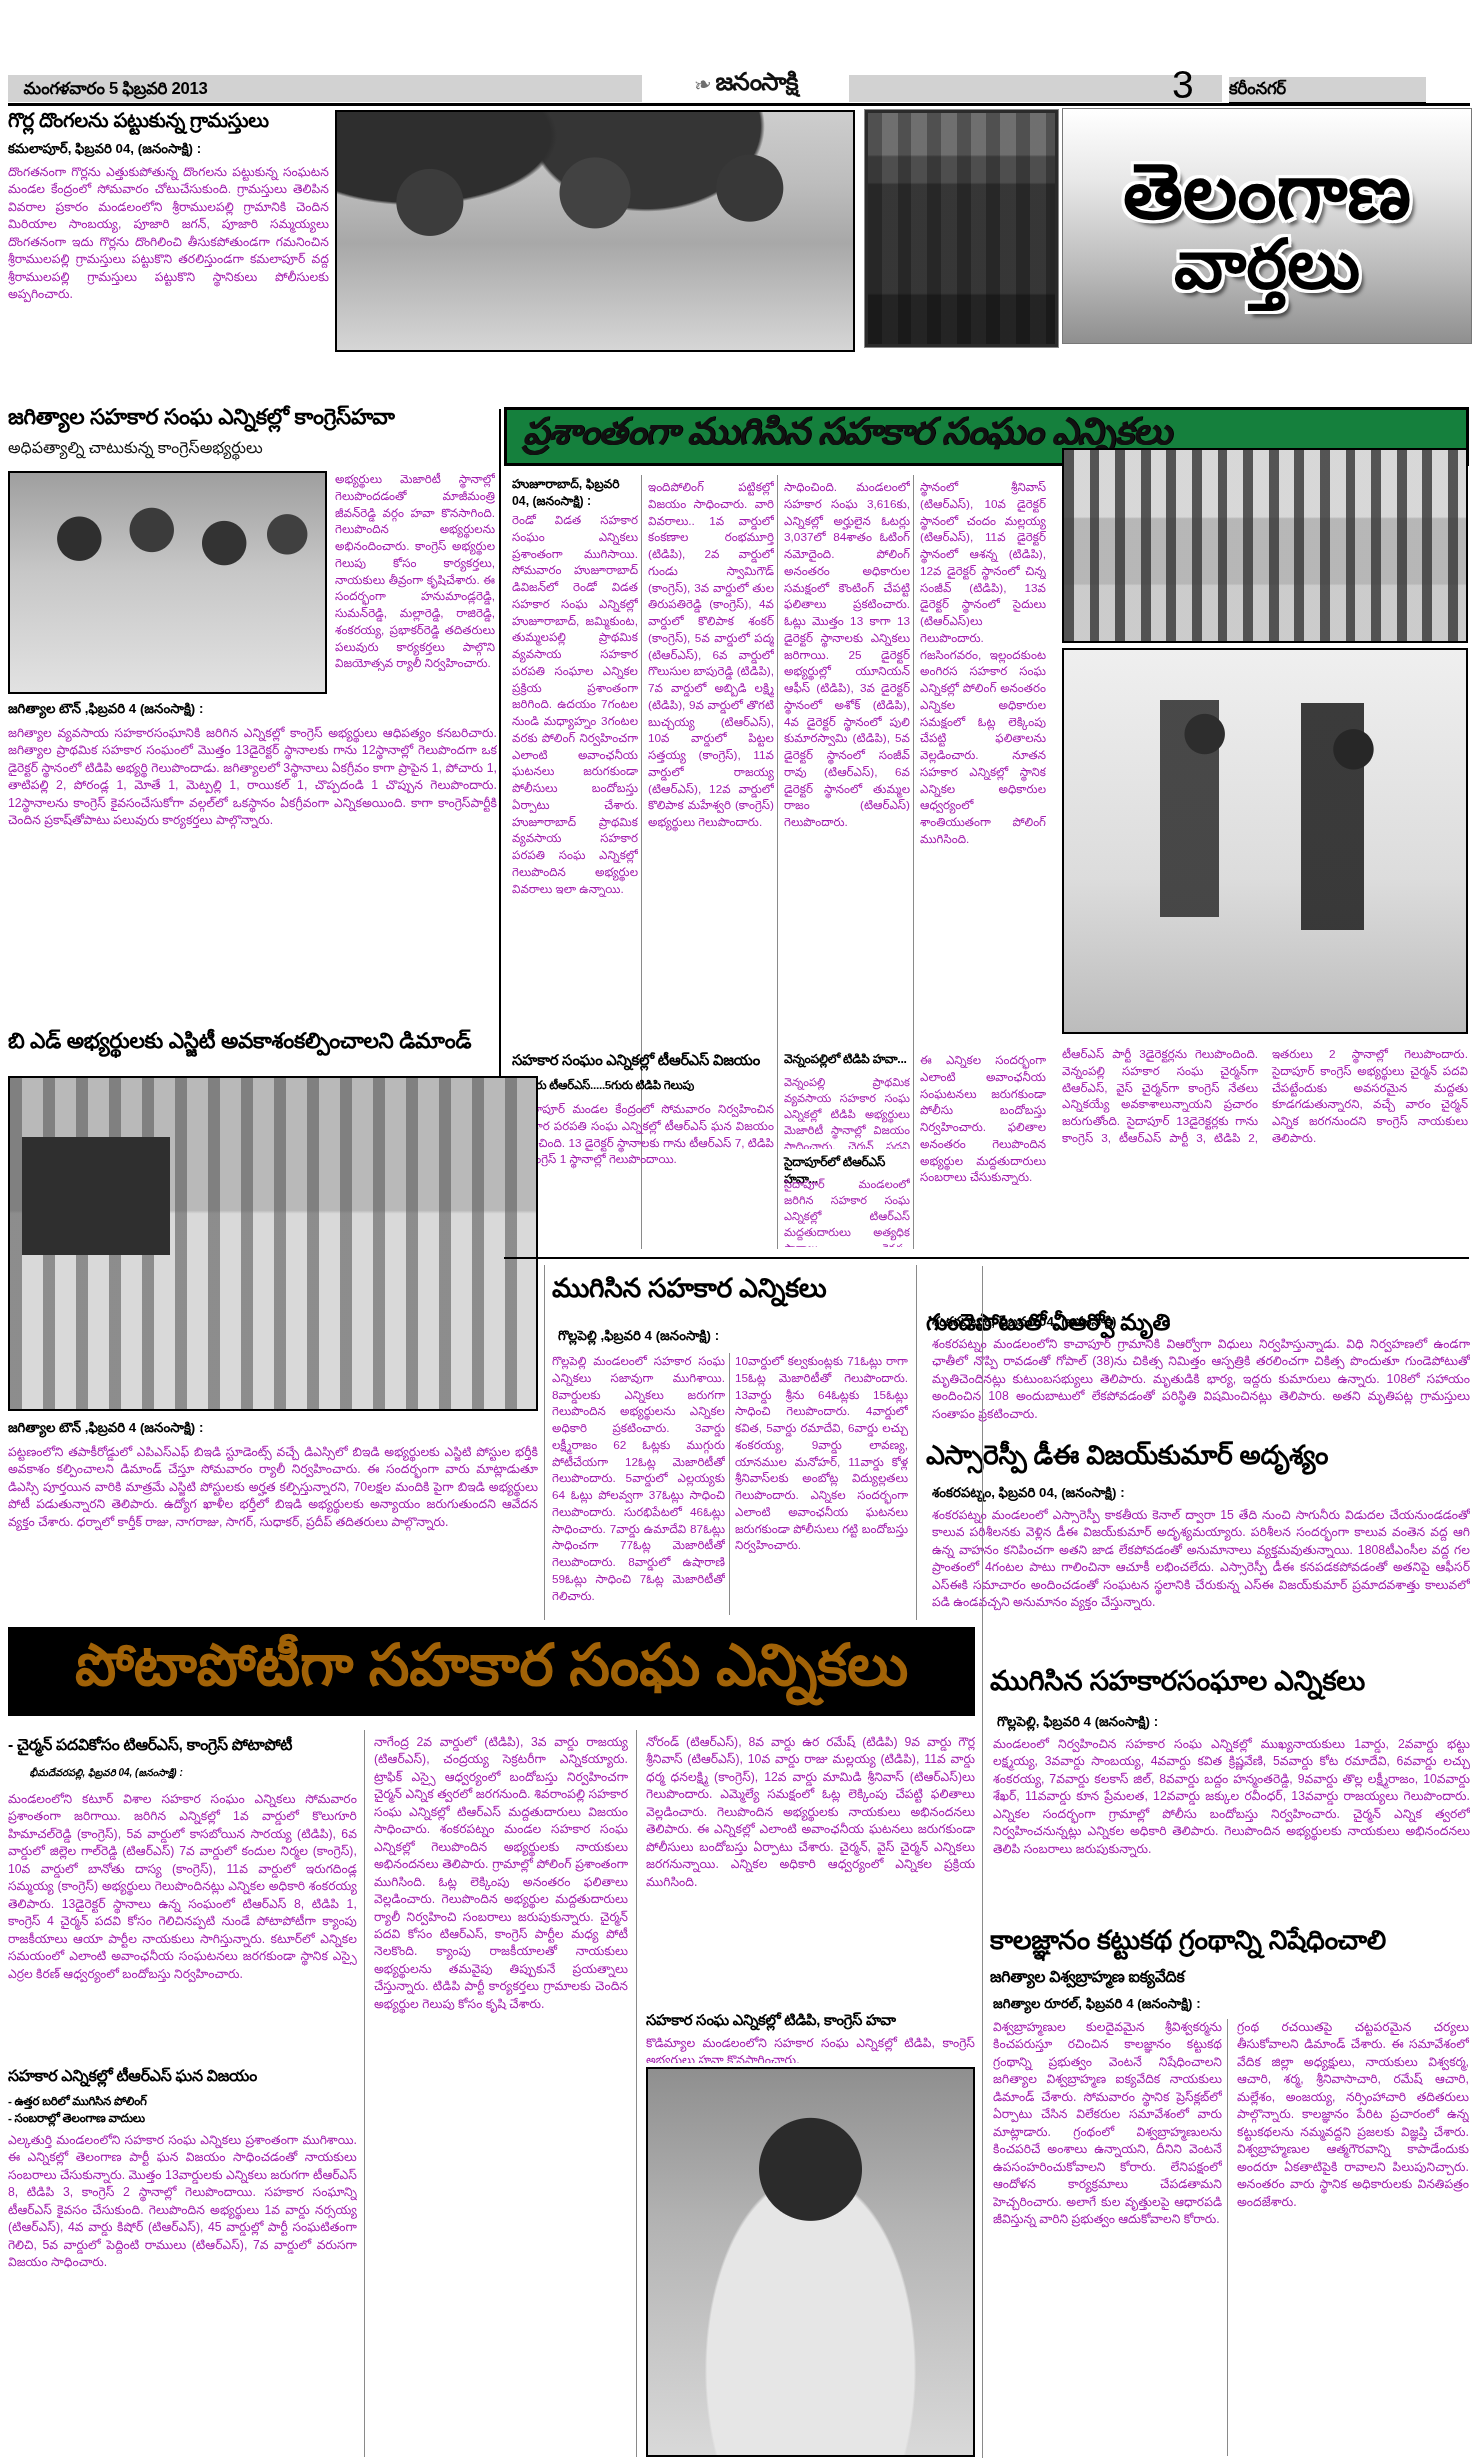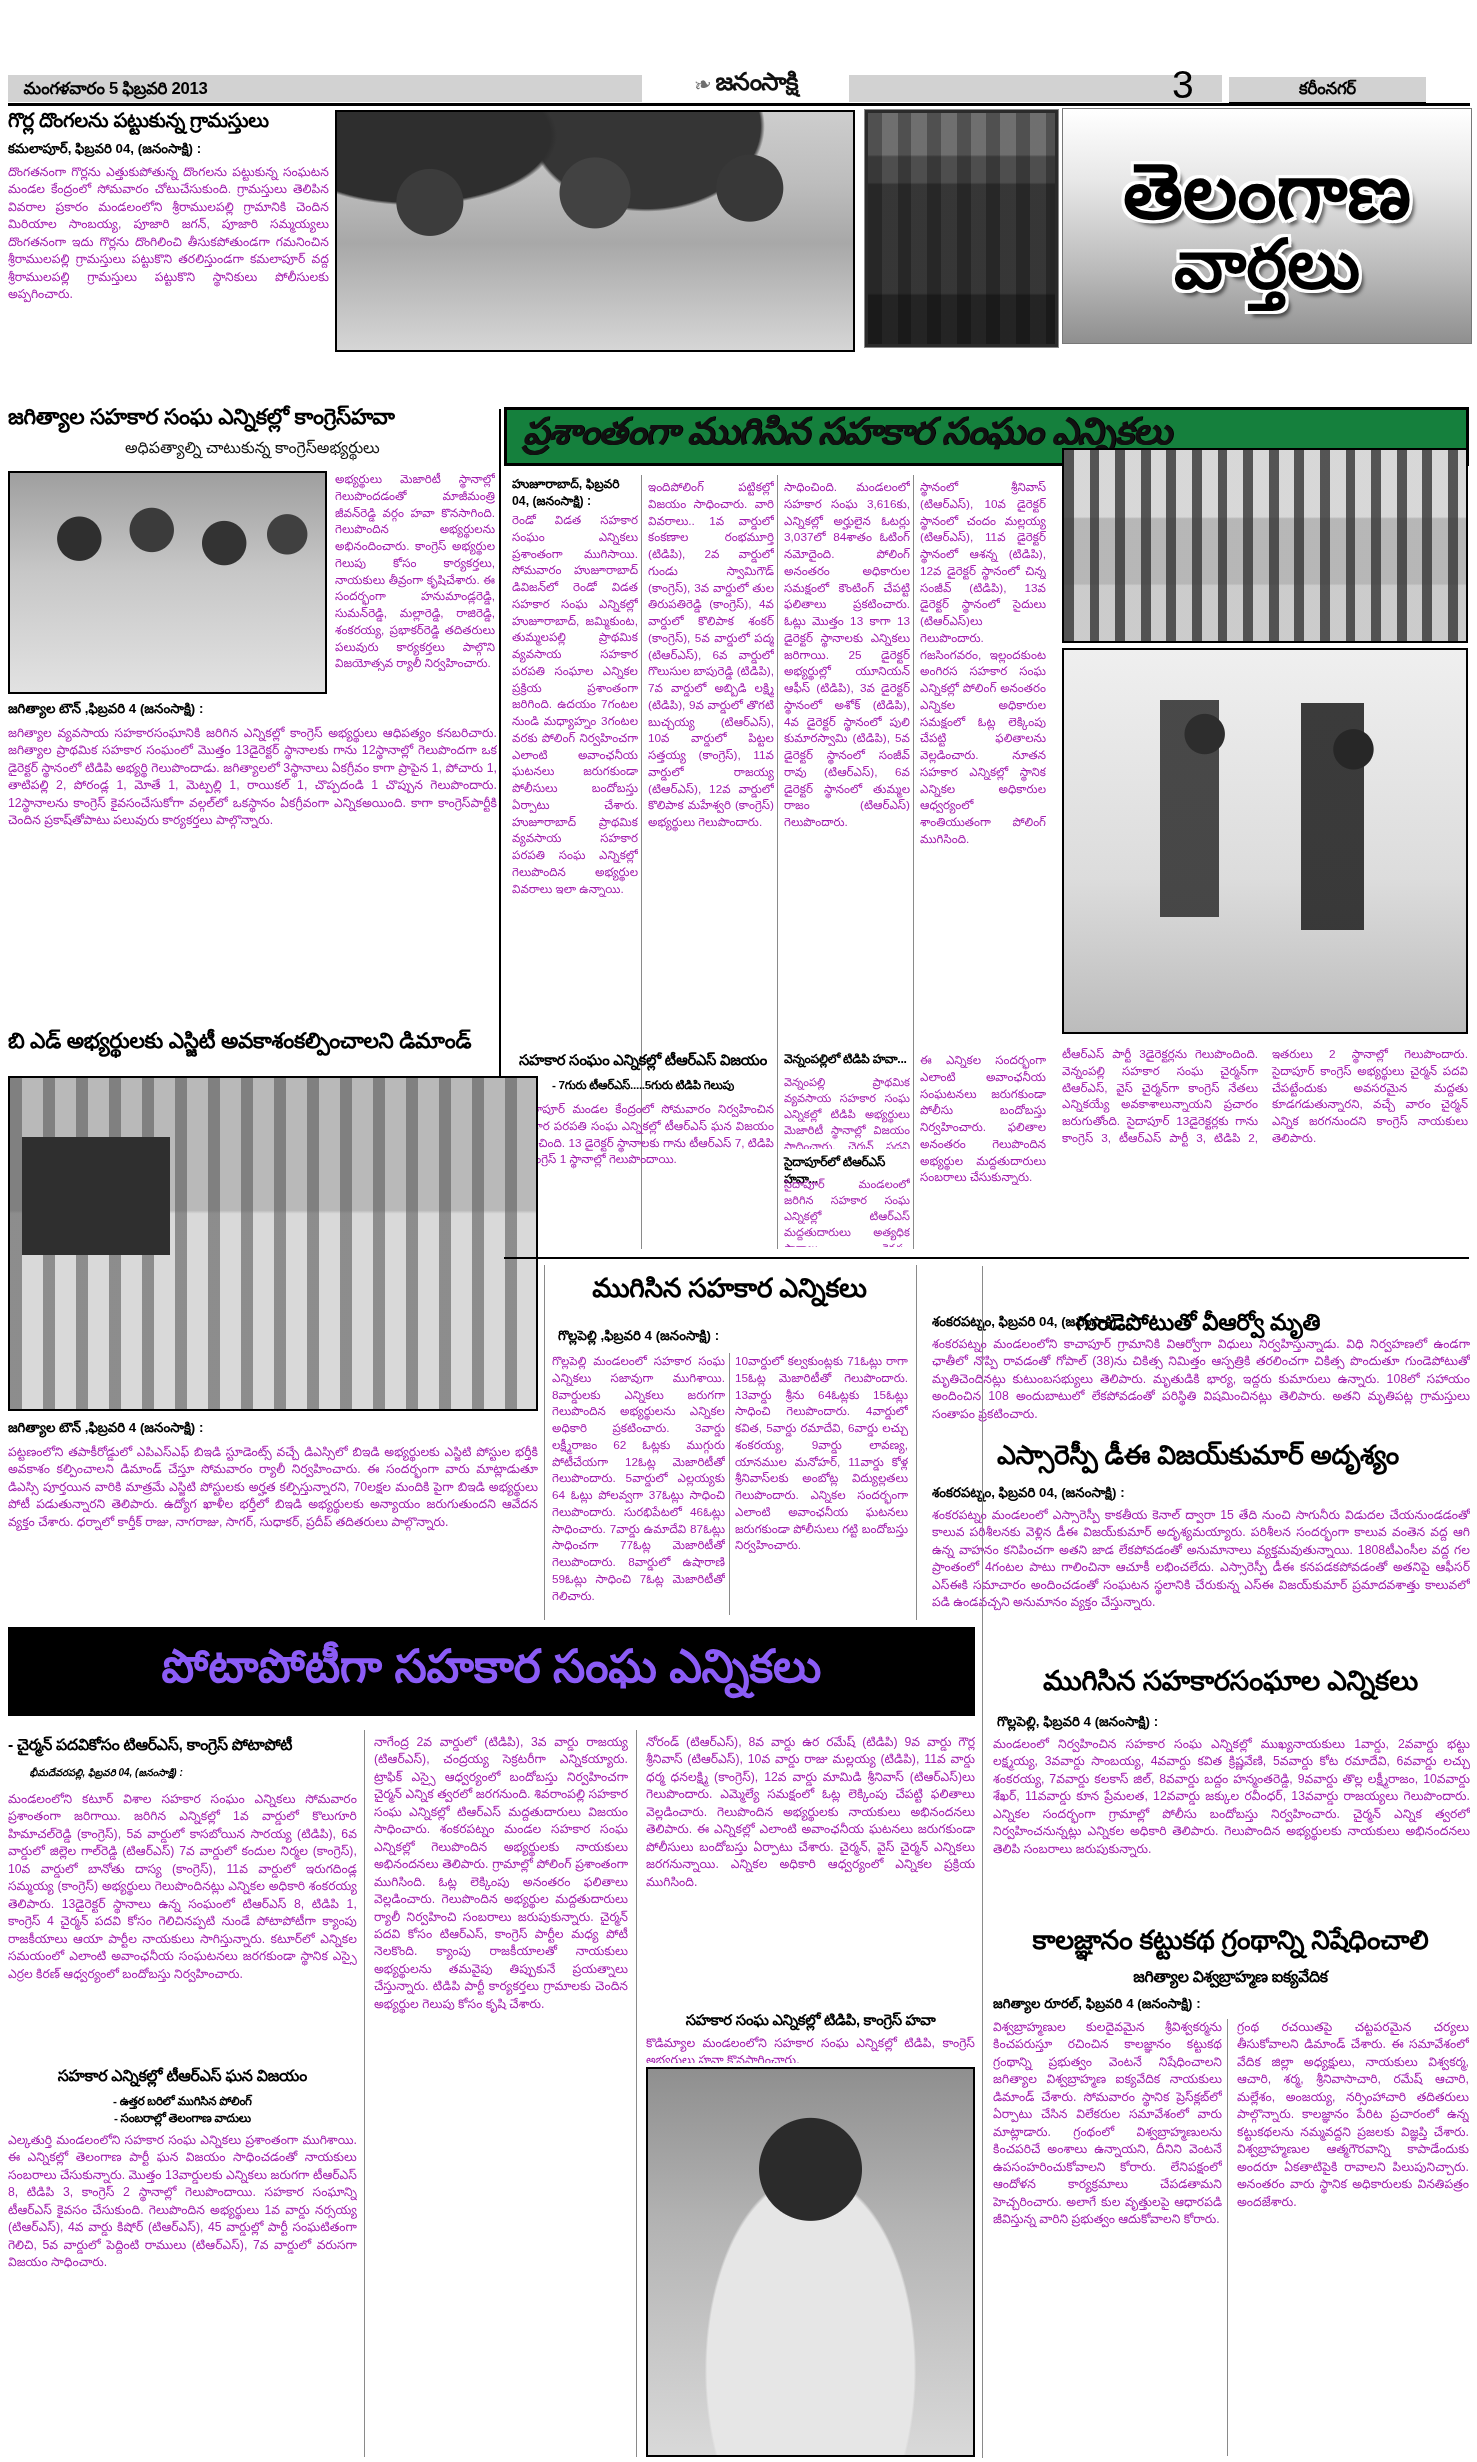--- a/index.html
+++ b/index.html
@@ -1,21 +1,21 @@
 <!DOCTYPE html>
 <html><head>
 <meta charset="utf-8">
 <style>
   html,body{margin:0;padding:0;background:#e9e9e9;}
   #page{position:relative;width:1478px;height:2463px;background:#ffffff;
         font-family:"Liberation Sans","DejaVu Sans",sans-serif;color:#111;overflow:hidden;}
   .abs{position:absolute;}
   .hl{font-weight:bold;color:#000;letter-spacing:-0.3px;}
   .nowrap{white-space:nowrap;overflow:hidden;}
-  .center{text-align:center;}
+  .center{}
   .byline{font-weight:bold;font-size:13.3px;color:#000;}
   .body{font-size:12.3px;line-height:1.42;text-align:justify;color:#a21caf;overflow:hidden;}
   .vrule{width:1px;background:#8a8a8a;}
   .hrule{background:#000;}
   .photo{border:2px solid #000;box-sizing:border-box;}
   .framed{border:3px solid #2b2b2b;outline:1px solid #888;}
   .graybar{background:#d2d2d2;}
   .banner{background:#000;color:#fff;display:flex;align-items:center;justify-content:center;}
   .masthead{border:1px solid #777;background:linear-gradient(180deg,#ffffff 0%,#e8e8e8 30%,#b9b9b9 70%,#8f8f8f 100%);
             display:flex;flex-direction:column;align-items:center;justify-content:center;}
@@ -139,21 +139,21 @@
 
   <div class="abs hl center nowrap" style="left:926px;top:1269px;width:544px;font-size:23px;margin-top:40px;">గుండెపోటుతో వీఆర్వో మృతి</div>
   <div class="abs byline" style="left:932px;top:1314px;">శంకరపట్నం, ఫిబ్రవరి 04, (జనంసాక్షి) :</div>
   <div class="abs body" style="left:932px;top:1336px;width:538px;height:100px;">శంకరపట్నం మండలంలోని కాచాపూర్ గ్రామానికి విఆర్వోగా విధులు నిర్వహిస్తున్నాడు. విధి నిర్వహణలో ఉండగా ఛాతీలో నొప్పి రావడంతో గోపాల్ (38)ను చికిత్స నిమిత్తం ఆస్పత్రికి తరలించగా చికిత్స పొందుతూ గుండెపోటుతో మృతిచెందినట్లు కుటుంబసభ్యులు తెలిపారు. మృతుడికి భార్య, ఇద్దరు కుమారులు ఉన్నారు. 108లో సహాయం అందించిన 108 అందుబాటులో లేకపోవడంతో పరిస్థితి విషమించినట్లు తెలిపారు. అతని మృతిపట్ల గ్రామస్తులు సంతాపం ప్రకటించారు.</div>
 
   <div class="abs hl center nowrap" style="left:926px;top:1440px;width:544px;font-size:26.6px;">ఎస్సారెస్పీ డీఈ విజయ్‌కుమార్ అదృశ్యం</div>
   <div class="abs byline" style="left:932px;top:1485px;">శంకరపట్నం, ఫిబ్రవరి 04, (జనంసాక్షి) :</div>
   <div class="abs body" style="left:932px;top:1507px;width:538px;height:150px;">శంకరపట్నం మండలంలో ఎస్సారెస్పీ కాకతీయ కెనాల్ ద్వారా 15 తేది నుంచి సాగునీరు విడుదల చేయనుండడంతో కాలువ పరిశీలనకు వెళ్లిన డీఈ విజయ్‌కుమార్ అదృశ్యమయ్యారు. పరిశీలన సందర్భంగా కాలువ వంతెన వద్ద ఆగి ఉన్న వాహనం కనిపించగా అతని జాడ లేకపోవడంతో అనుమానాలు వ్యక్తమవుతున్నాయి. 1808టీఎంసీల వద్ద గల ప్రాంతంలో 4గంటల పాటు గాలించినా ఆచూకీ లభించలేదు. ఎస్సారెస్పీ డీఈ కనపడకపోవడంతో అతనిపై ఆఫీసర్ ఎస్ఈకి సమాచారం అందించడంతో సంఘటన స్థలానికి చేరుకున్న ఎస్ఈ విజయ్‌కుమార్ ప్రమాదవశాత్తు కాలువలో పడి ఉండవచ్చని అనుమానం వ్యక్తం చేస్తున్నారు.</div>
 
   <div class="abs banner" style="left:7.9px;top:1627px;width:967px;height:89px;">
-    <span class="hl" style="color:#8b5cf6;font-size:46px;white-space:nowrap;">పోటాపోటీగా సహకార సంఘ ఎన్నికలు</span>
+    <span class="hl" style="color:#a16207;font-size:58px;white-space:nowrap;">పోటాపోటీగా సహకార సంఘ ఎన్నికలు</span>
   </div>
 
   <div class="abs hl" style="left:7.9px;top:1736px;width:351px;font-size:15.8px;">- చైర్మన్ పదవికోసం టిఆర్ఎస్, కాంగ్రెస్ పోటాపోటీ</div>
   <div class="abs byline" style="left:29.6px;top:1767px;font-size:10px;font-style:italic;">భీమదేవరపల్లి, ఫిబ్రవరి 04, (జనంసాక్షి) :</div>
   <div class="abs body" style="left:7.9px;top:1791px;width:349px;height:270px;">మండలంలోని కటూర్ విశాల సహకార సంఘం ఎన్నికలు సోమవారం ప్రశాంతంగా జరిగాయి. జరిగిన ఎన్నికల్లో 1వ వార్డులో కొలుగూరి హిమాచల్‌రెడ్డి (కాంగ్రెస్), 5వ వార్డులో కాసబోయిన సారయ్య (టిడిపి), 6వ వార్డులో జిల్లెల గాల్‌రెడ్డి (టిఆర్ఎస్) 7వ వార్డులో కందుల నిర్మల (కాంగ్రెస్), 10వ వార్డులో బానోతు దాస్య (కాంగ్రెస్), 11వ వార్డులో ఇరుగదిండ్ల సమ్మయ్య (కాంగ్రెస్) అభ్యర్థులు గెలుపొందినట్లు ఎన్నికల అధికారి శంకరయ్య తెలిపారు. 13డైరెక్టర్ స్థానాలు ఉన్న సంఘంలో టిఆర్ఎస్ 8, టిడిపి 1, కాంగ్రెస్ 4 చైర్మన్ పదవి కోసం గెలిచినప్పటి నుండే పోటాపోటీగా క్యాంపు రాజకీయాలు ఆయా పార్టీల నాయకులు సాగిస్తున్నారు. కటూర్‌లో ఎన్నికల సమయంలో ఎలాంటి అవాంఛనీయ సంఘటనలు జరగకుండా స్థానిక ఎస్సై ఎర్రల కిరణ్ ఆధ్వర్యంలో బందోబస్తు నిర్వహించారు.</div>
   <div class="abs hl center" style="left:7.9px;top:2067px;width:349px;font-size:15.8px;">సహకార ఎన్నికల్లో టీఆర్ఎస్ ఘన విజయం</div>
   <div class="abs hl center" style="left:7.9px;top:2094px;width:349px;font-size:11.8px;">- ఉత్తర బరిలో ముగిసిన పోలింగ్</div>
   <div class="abs hl center" style="left:7.9px;top:2111px;width:349px;font-size:11.8px;">- సంబరాల్లో తెలంగాణ వాదులు</div>
   <div class="abs body" style="left:7.9px;top:2132px;width:349px;height:325px;">ఎల్కతుర్తి మండలంలోని సహకార సంఘ ఎన్నికలు ప్రశాంతంగా ముగిశాయి. ఈ ఎన్నికల్లో తెలంగాణ పార్టీ ఘన విజయం సాధించడంతో నాయకులు సంబరాలు చేసుకున్నారు. మొత్తం 13వార్డులకు ఎన్నికలు జరుగగా టీఆర్ఎస్ 8, టిడిపి 3, కాంగ్రెస్ 2 స్థానాల్లో గెలుపొందాయి. సహకార సంఘాన్ని టీఆర్ఎస్ కైవసం చేసుకుంది. గెలుపొందిన అభ్యర్థులు 1వ వార్డు నర్సయ్య (టిఆర్ఎస్), 4వ వార్డు కిషోర్ (టిఆర్ఎస్), 45 వార్డుల్లో పార్టీ సంఘటితంగా గెలిచి, 5వ వార్డులో పెద్దింటి రాములు (టిఆర్ఎస్), 7వ వార్డులో వరుసగా విజయం సాధించారు.</div>
   <div class="abs vrule" style="left:364px;top:1730px;height:727px;"></div>

